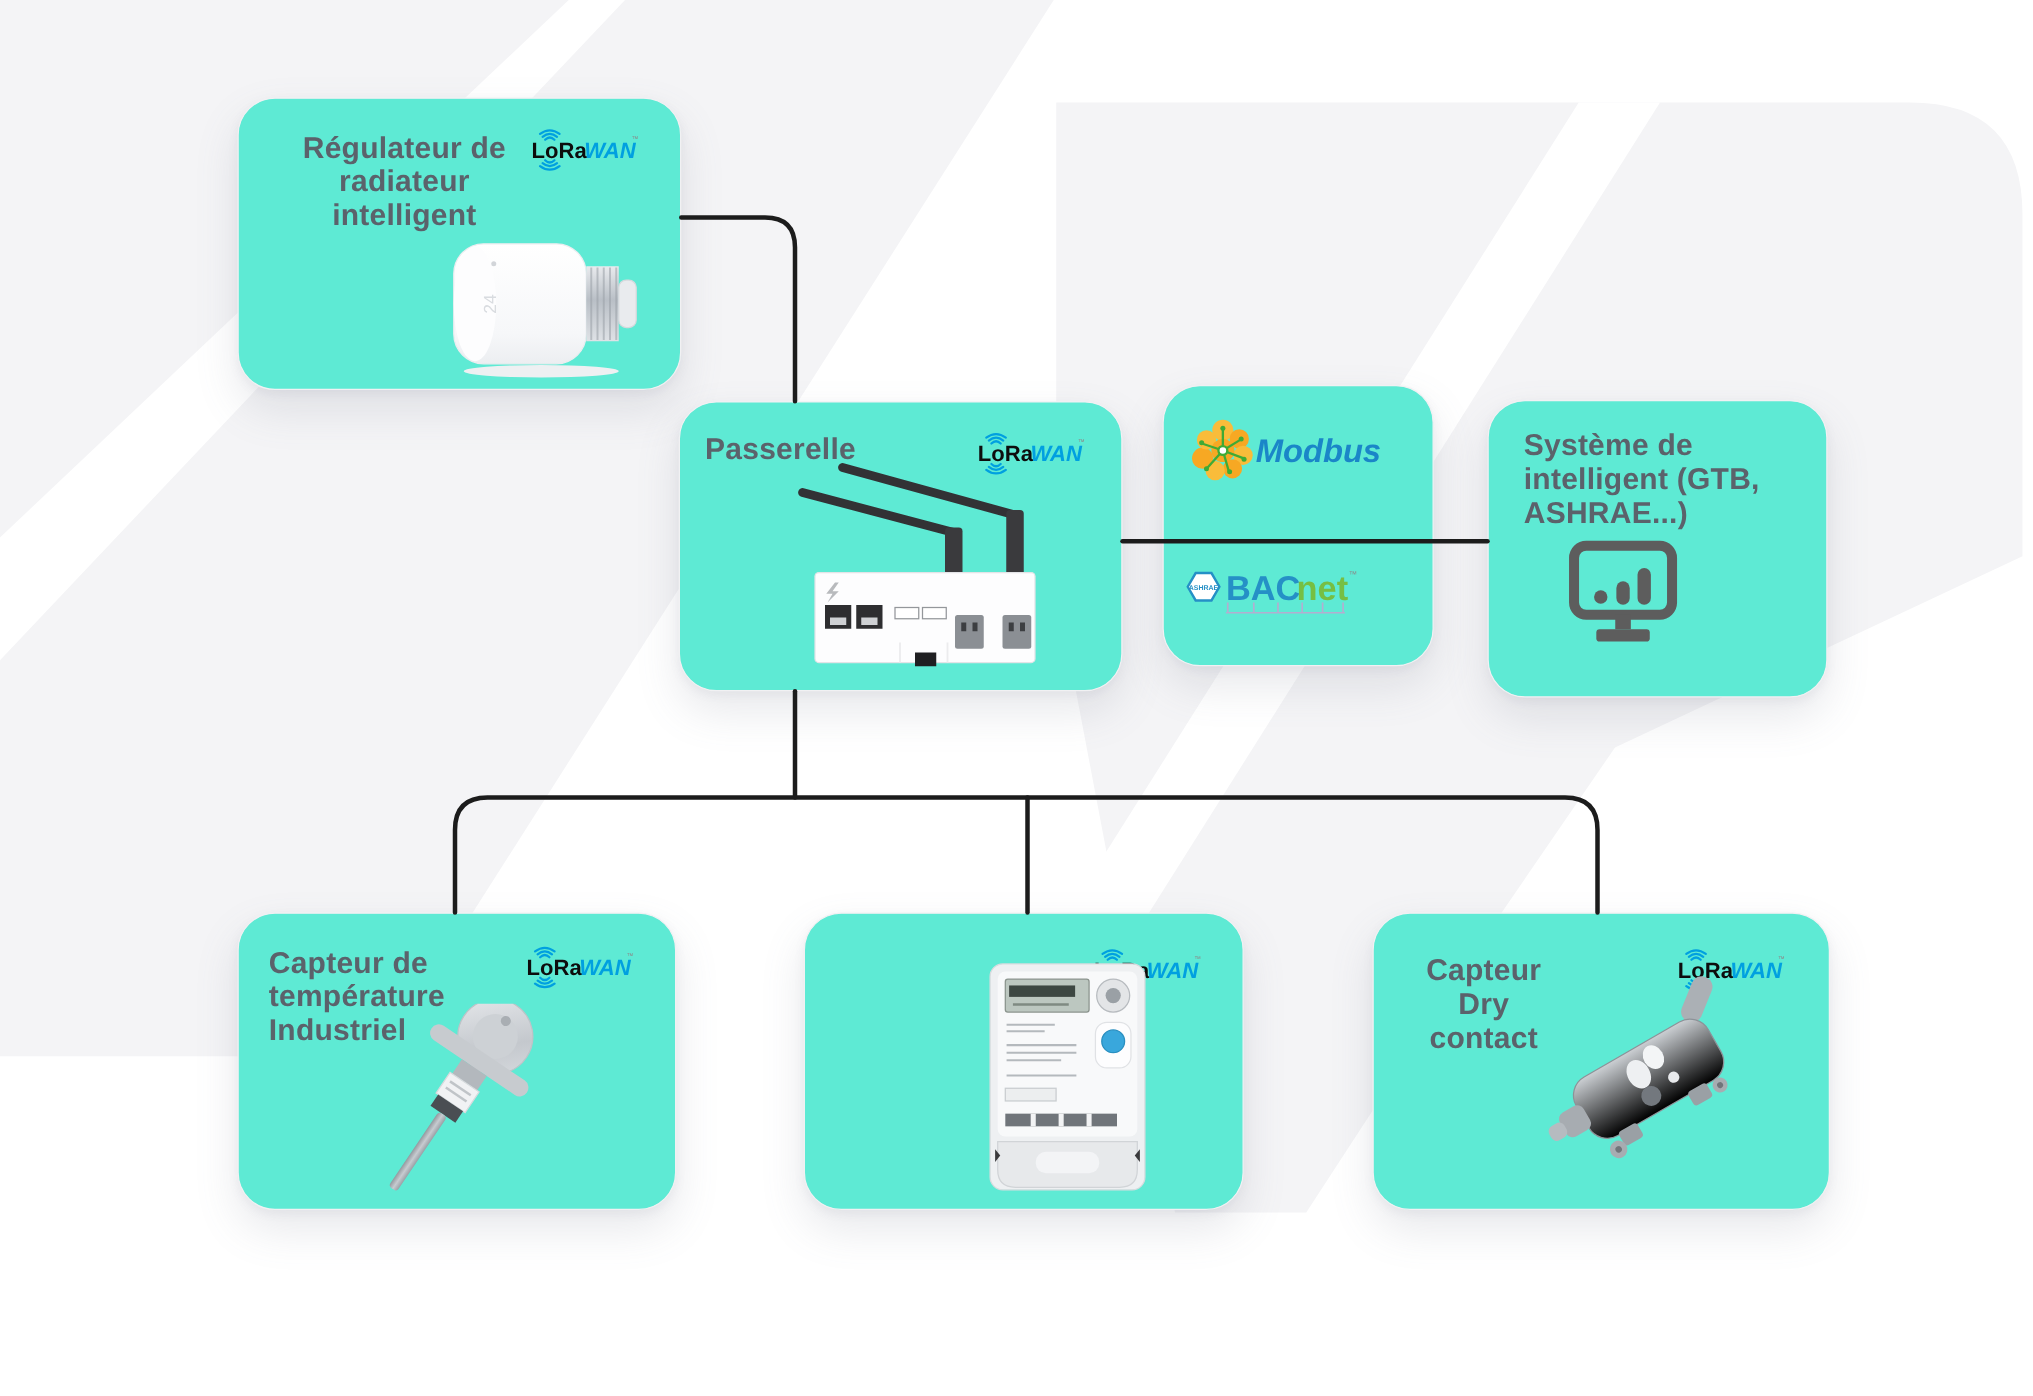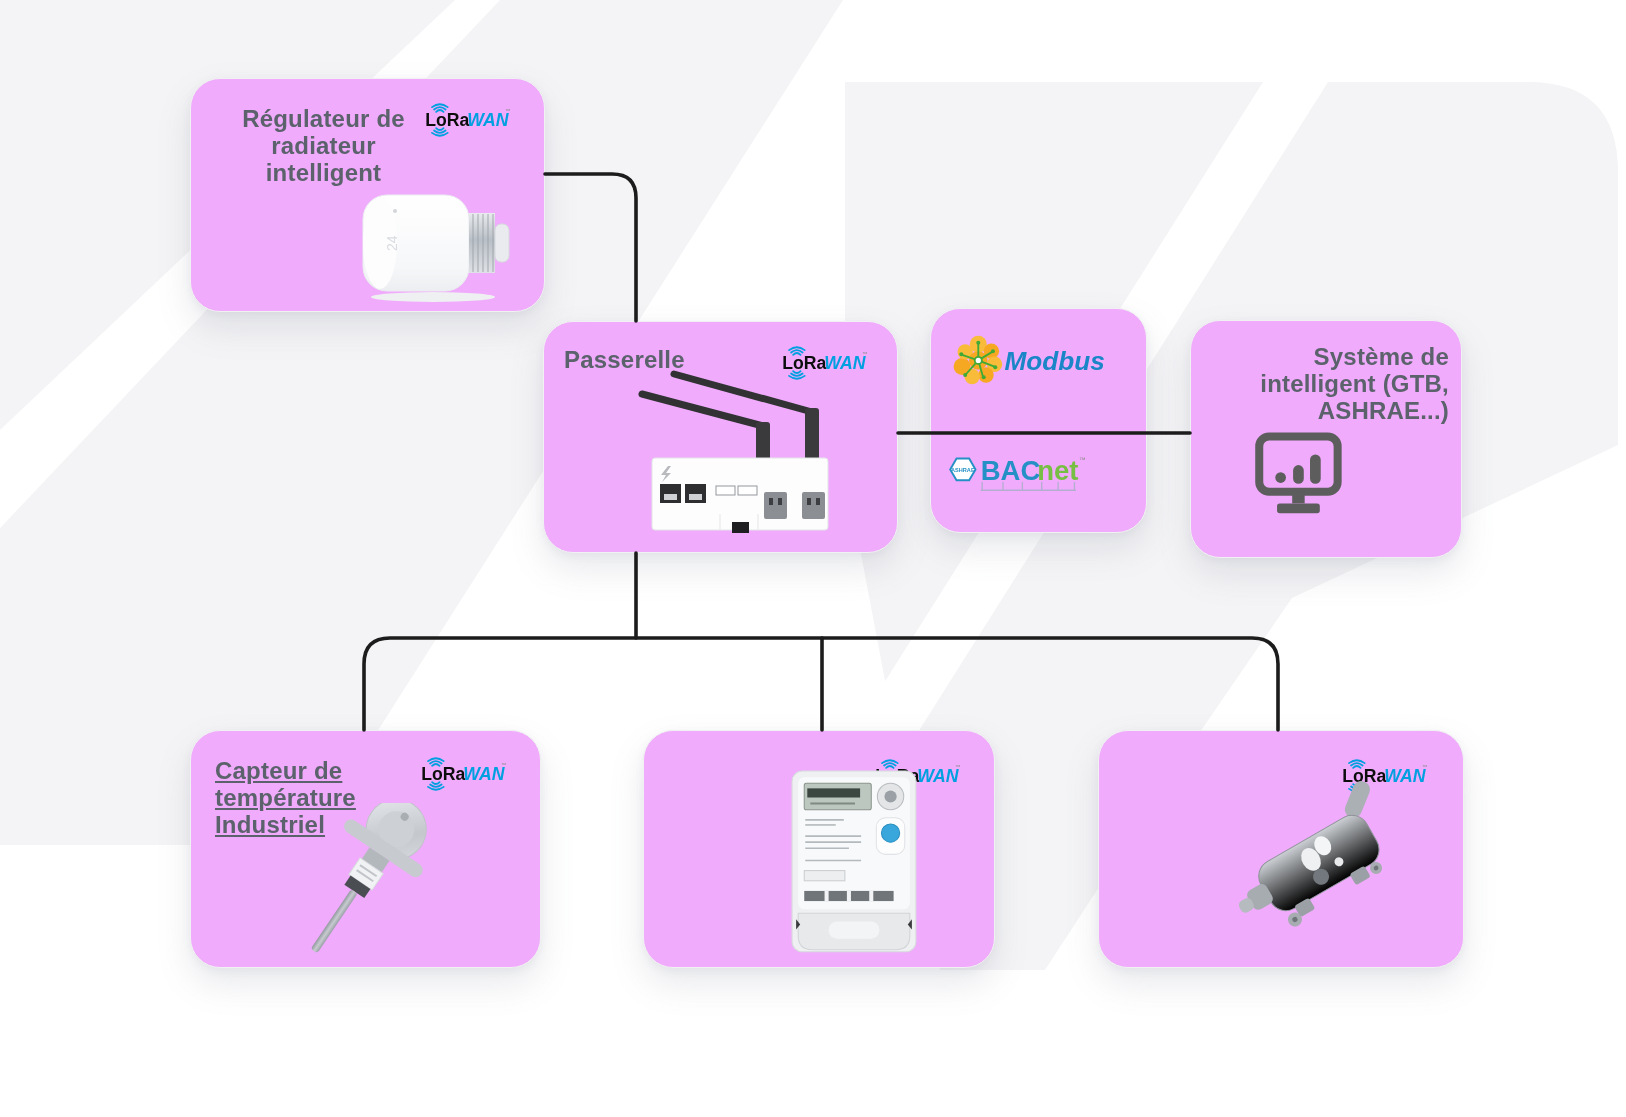--- a/index.html
+++ b/index.html
@@ -23,21 +23,21 @@
     background:#ffffff;
     position:relative;
     overflow:hidden;
   }
   .canvas{position:absolute;left:0;top:0;width:1626px;height:1117px;}
   .bg-layer{position:absolute;left:0;top:0;z-index:0;}
   .connector-layer{position:absolute;left:0;top:0;z-index:30;pointer-events:none;}
 
   .card{
     position:absolute;
-    background:#f0abfc;
+    background:#5eead4;
     border-radius:30px;
     border:1px solid #f1f1f3;
     box-shadow:0 16px 34px rgba(110,120,135,.16), 0 3px 8px rgba(110,120,135,.08);
     z-index:10;
   }
   .card-title{
     position:absolute;
     color:var(--title_gray);
     font-weight:700;
     font-size:24px;
@@ -206,37 +206,37 @@
           <line x1="78" y1="47" x2="78" y2="58"></line>
         <line x1="104" y1="47" x2="104" y2="58"></line>
           <line x1="130" y1="47" x2="130" y2="58"></line>
         <line x1="152" y1="47" x2="152" y2="58"></line>
           <line x1="174" y1="47" x2="174" y2="58"></line>
       </g>
     </svg>
   </div>
 
   <div class="card" style="left:1190px;top:320px;width:272px;height:238px;">
-    <div class="card-title" style="left:28px;top:22px;width:230px;text-align:right;">
+    <div class="card-title" style="left:28px;top:22px;width:230px;">
       <div>Système de</div>
       <div>intelligent (GTB,</div>
       <div>ASHRAE...)</div>
     </div>
     <svg style="position:absolute;left:62px;top:102px;" width="98" height="102" viewBox="0 0 110 96">
       <rect x="7" y="6" width="88" height="62" rx="11" fill="none" stroke="var(--icon_gray)" stroke-width="9"></rect>
       <circle cx="31" cy="52" r="6" fill="var(--icon_gray)"></circle>
       <rect x="45" y="38" width="12" height="21" rx="6" fill="var(--icon_gray)"></rect>
       <rect x="64" y="26" width="12" height="33" rx="6" fill="var(--icon_gray)"></rect>
       <rect x="44" y="68" width="14" height="13" fill="var(--icon_gray)"></rect>
       <rect x="27" y="81" width="48" height="11" rx="3" fill="var(--icon_gray)"></rect>
     </svg>
   </div>
 
   <div class="card" style="left:190px;top:730px;width:351px;height:238px;">
-    <div class="card-title" style="left:24px;top:26px;width:200px;text-decoration:underline;">
+    <div class="card-title" style="left:24px;top:26px;width:200px;">
       <div>Capteur de</div>
       <div>température</div>
       <div>Industriel</div>
     </div>
     <svg class="lorawan-logo" style="right:32px;top:24px;" viewBox="0 -5 126 56">
       <g class="lw-arcs">
         <path d="M16 11 Q21.5 5.5 27 11"></path>
           <path d="M13 7.5 Q21.5 0.5 30 7.5"></path>
           <path d="M10 4 Q21.5 -4.5 33 4"></path>
         <path d="M16 35 Q21.5 40.5 27 35"></path>
@@ -313,20 +313,25 @@
         <rect x="58" y="120" width="4" height="10" fill="#f2f3f4"></rect>
         <rect x="80" y="120" width="4" height="10" fill="#f2f3f4"></rect>
       <path d="M10 142 h110 v22 q0 14 -14 14 h-82 q-14 0 -14 -14 z" fill="#e7e9eb" stroke="#d1d4d7"></path>
       <rect x="40" y="150" width="50" height="17" rx="8" fill="#f3f4f6"></rect>
       <path d="M8 148 l4 5 -4 5 z" fill="#3a3a3c"></path>
       <path d="M122 148 l-4 5 4 5 z" fill="#3a3a3c"></path>
     </svg>
   </div>
 
   <div class="card" style="left:1098px;top:730px;width:366px;height:238px;">
+    <div class="card-title centered" style="left:18px;top:32px;width:140px;">
+      <div>Capteur</div>
+      <div>Dry</div>
+      <div>contact</div>
+    </div>
     <svg class="lorawan-logo" style="right:34px;top:26px;" viewBox="0 -5 126 56">
       <g class="lw-arcs">
         <path d="M16 11 Q21.5 5.5 27 11"></path>
           <path d="M13 7.5 Q21.5 0.5 30 7.5"></path>
           <path d="M10 4 Q21.5 -4.5 33 4"></path>
         <path d="M16 35 Q21.5 40.5 27 35"></path>
           <path d="M13 38.5 Q21.5 45.5 30 38.5"></path>
           <path d="M10 42 Q21.5 50.5 33 42"></path>
       </g>
       <text x="0" y="32" class="lw-black">LoRa</text>

